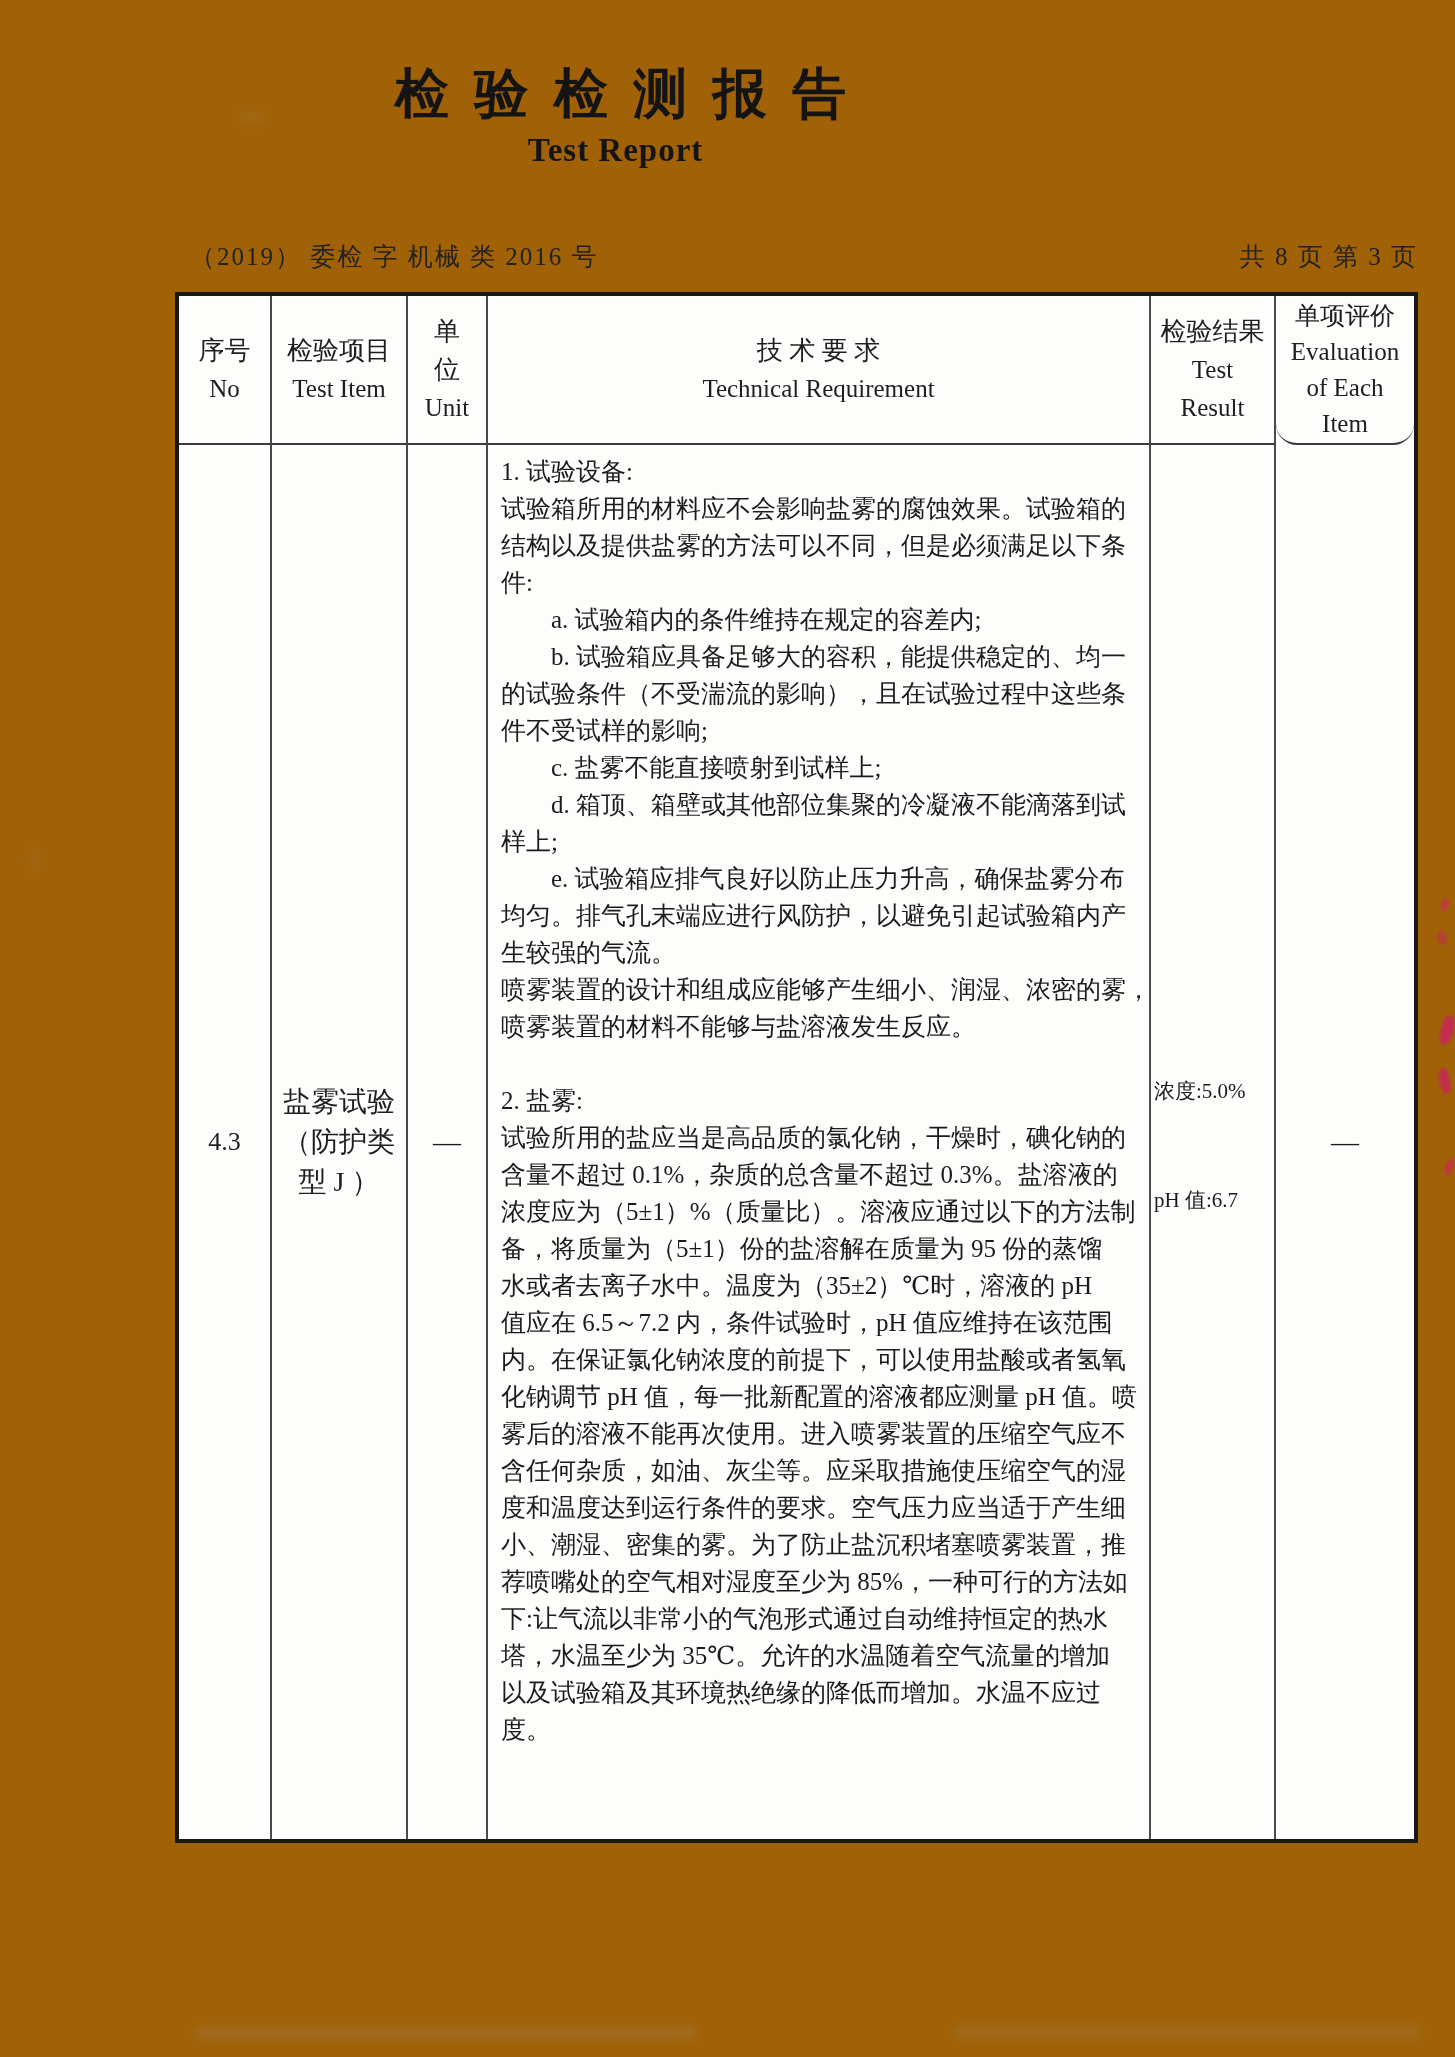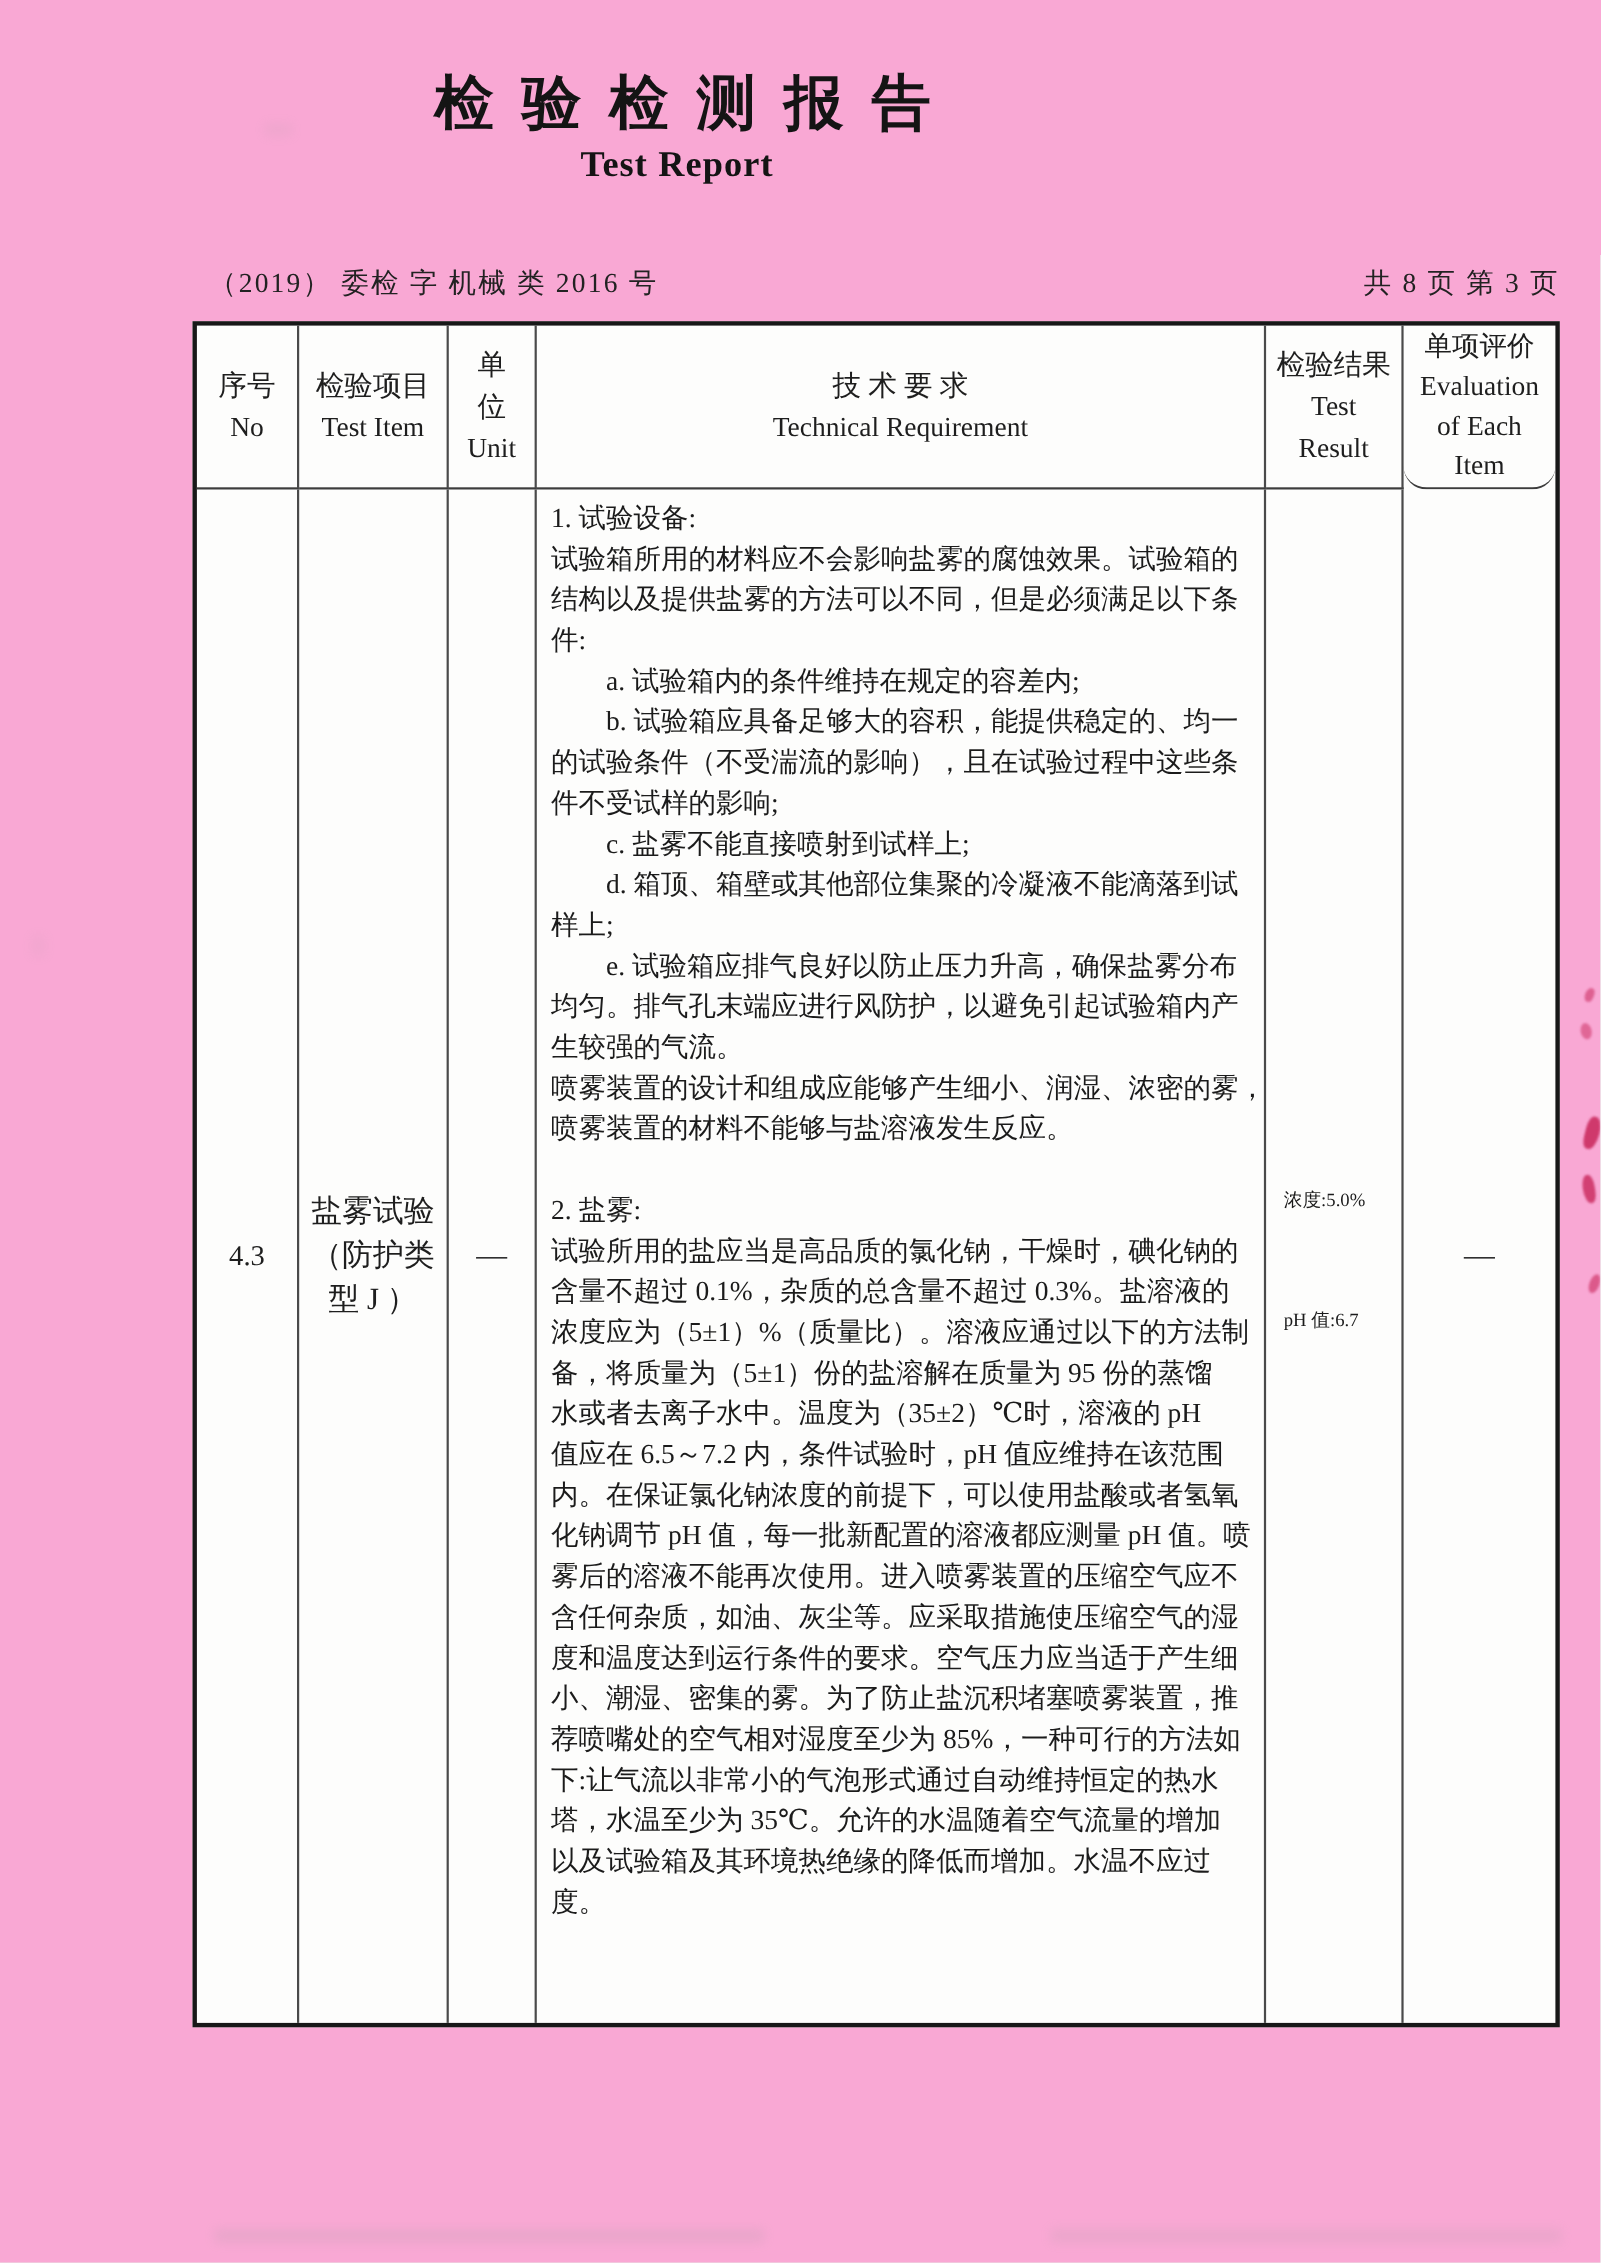--- a/index.html
+++ b/index.html
@@ -1,19 +1,19 @@
 <!DOCTYPE html>
 <html><head>
 <meta charset="utf-8">
 <style>
   html,body{margin:0;padding:0;background:#e8e8e8;}
   .page{
     position:relative;
     width:1455px;height:2057px;
-    background:#f9a8d4;
+    background:#a16207;
     font-family:"Liberation Serif","DejaVu Serif",serif;
     color:#1c1c1c;
     overflow:hidden;
   }
   .title{
     position:absolute;top:58px;left:0;width:1455px;
     text-align:center;
     transform:translateX(-104px);
     font-size:54px;font-weight:bold;letter-spacing:6px;
     color:#141414;
@@ -59,22 +59,22 @@
   .req-line{
     height:37px;line-height:37px;
     font-size:25px;
     white-space:nowrap;
     color:#1b1b1b;
   }
   .result-cell{
     position:relative;display:block;
   }
   .result-val{
-    position:absolute;left:16px;
-    font-size:17px;line-height:36px;white-space:nowrap;
+    position:absolute;left:3px;
+    font-size:21px;line-height:36px;white-space:nowrap;
     color:#1b1b1b;
   }
   .result-val.concentration{top:628px;}
   .result-val.ph{top:737px;}
   .dash{font-size:28px;}
   .item-line{line-height:40px;font-size:28px;white-space:nowrap;}
   
   .stamp-mark{position:absolute;background:#c8265a;opacity:.78;filter:blur(1px);}
   .m1{left:1441px;top:898px;width:8px;height:13px;border-radius:60% 40% 50% 50%;transform:rotate(18deg);opacity:.55;}
   .m2{left:1437px;top:930px;width:10px;height:15px;border-radius:50%;transform:rotate(-12deg);opacity:.5;}

